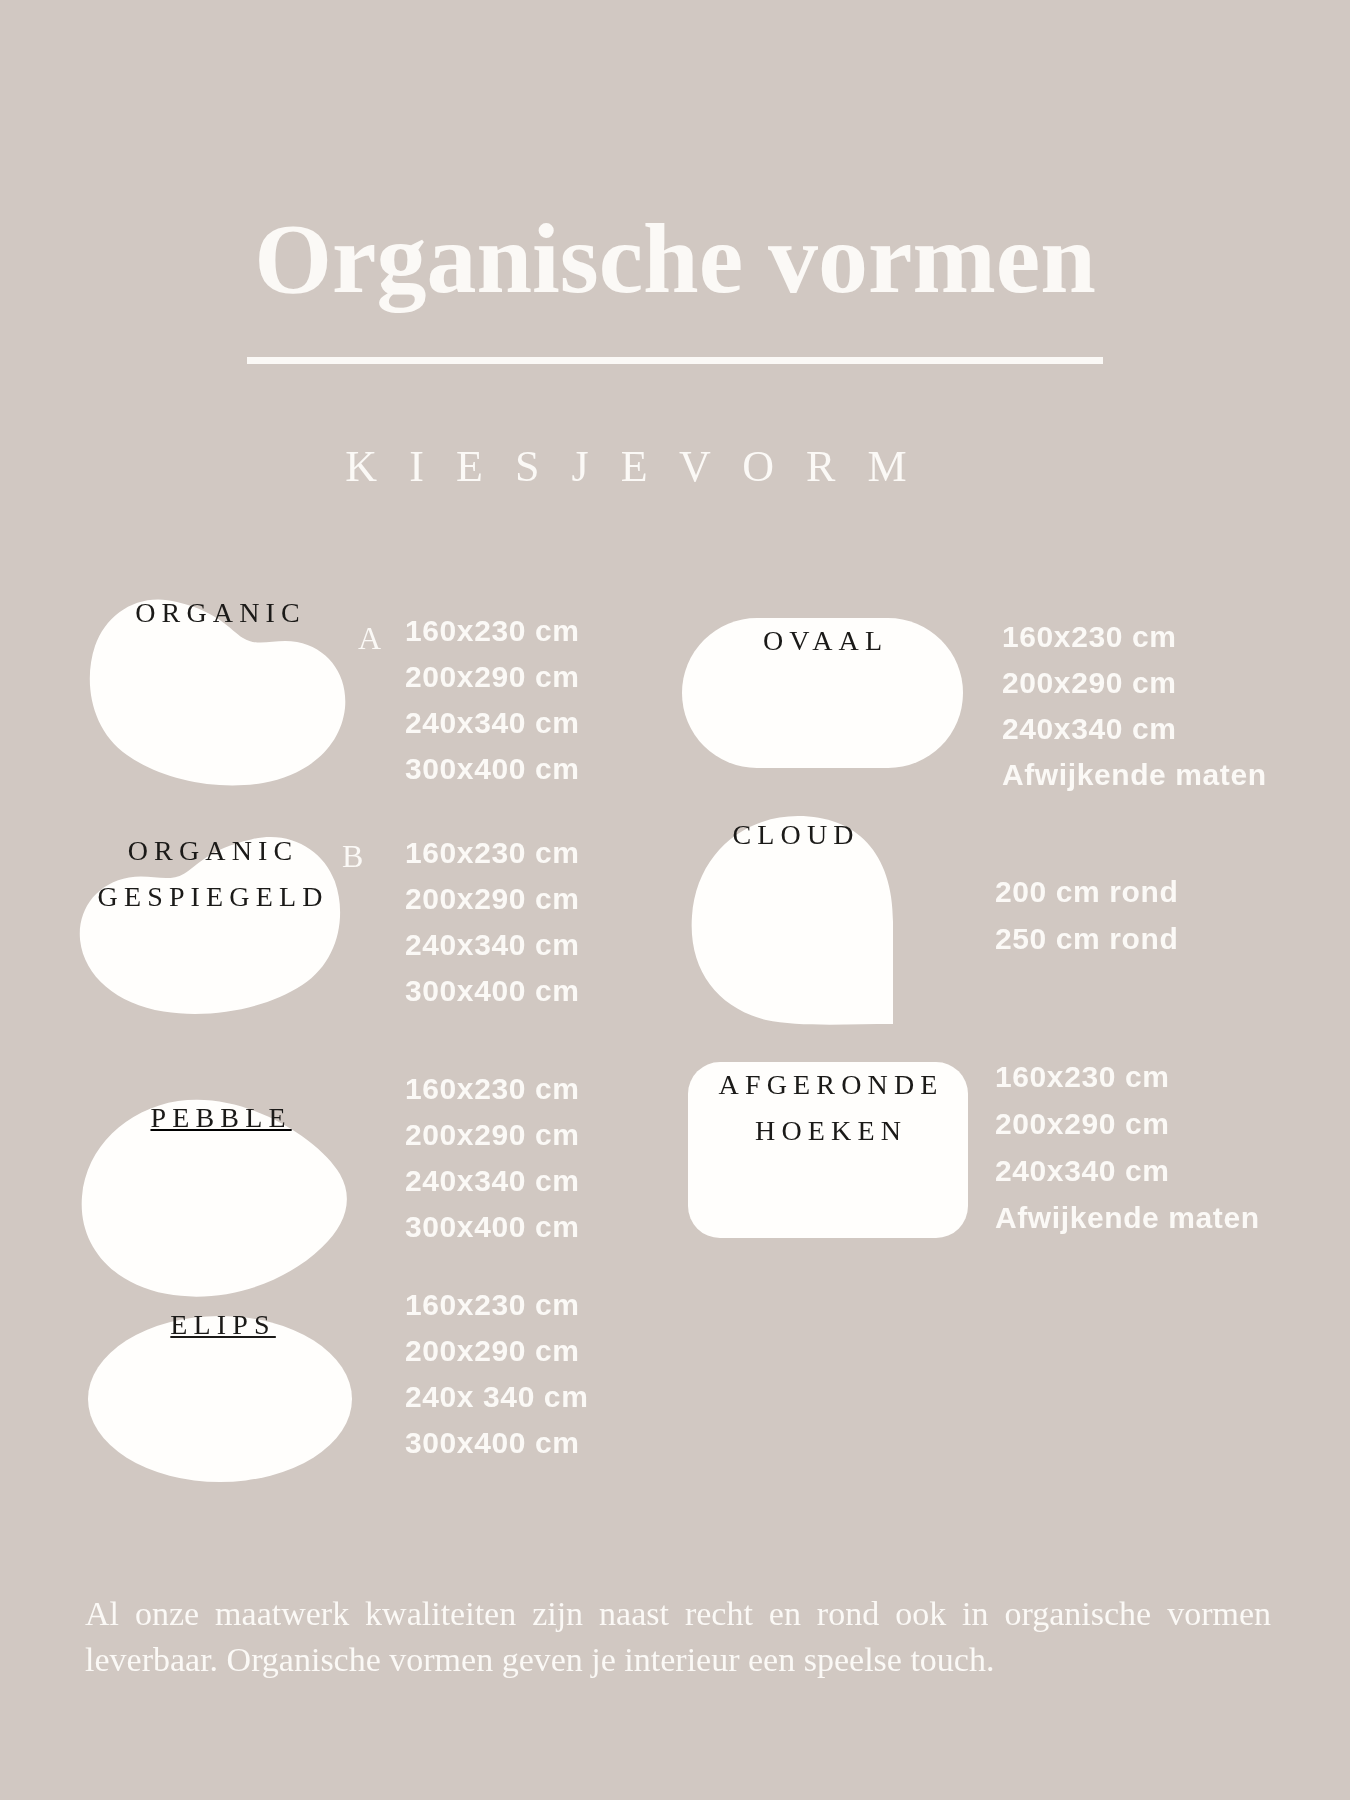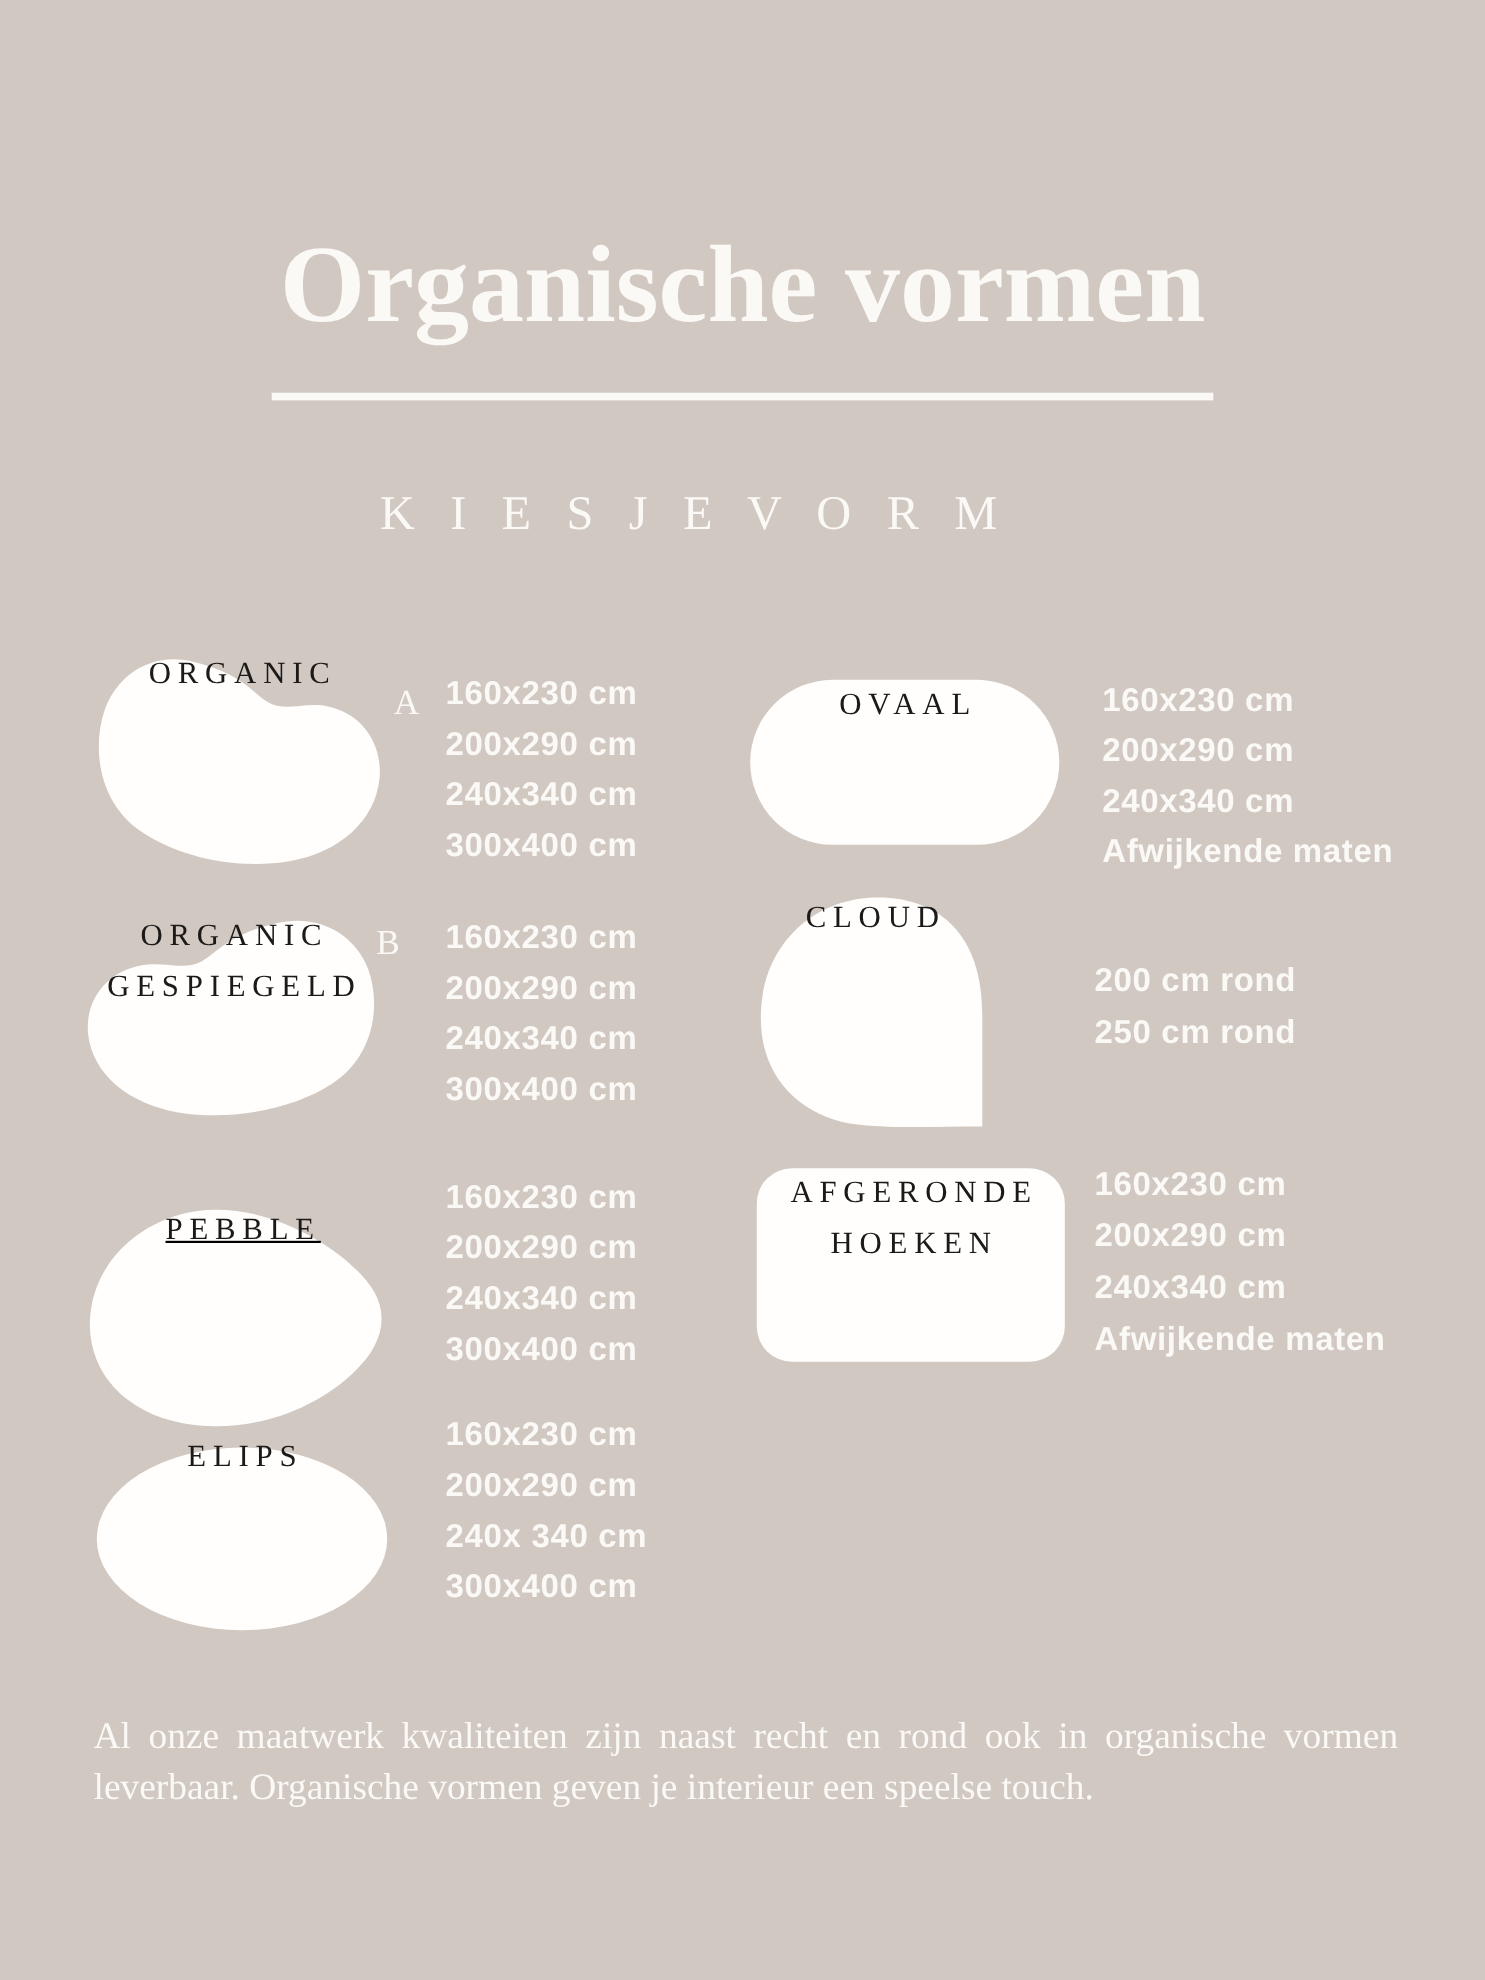--- a/index.html
+++ b/index.html
@@ -28,21 +28,21 @@
   .shape { display:flex; justify-content:center; }
   .shape svg { position:absolute; inset:0; width:100%; height:100%; }
   .shape-fill { fill:var(--shape-fill,#fffefc); }
   .solid { background:var(--shape-fill,#fffefc); }
 
   .shape-label {
     position:relative; z-index:2; text-align:center;
     font-size:28px; line-height:46px; letter-spacing:0.22em; text-indent:0.22em;
     color:var(--text-dark,#1b1a18); font-weight:400; white-space:nowrap;
   }
-  .raise { transform:translateY(-14px); }
+  .raise { transform:translateY(-14px);text-decoration:underline; }
 
   #shape-organic      { left:85px;  top:590px;  width:265px; height:205px; }
   #shape-gespiegeld   { left:75px;  top:828px;  width:270px; height:195px; }
   #shape-pebble       { left:78px;  top:1095px; width:280px; height:208px;text-decoration:underline; }
   #shape-elips        { left:88px;  top:1316px; width:264px; height:166px; border-radius:50%; }
   #shape-ovaal        { left:682px; top:618px;  width:281px; height:150px; border-radius:75px; }
   #shape-cloud        { left:688px; top:812px;  width:210px; height:213px; }
   #shape-afgeronde    { left:688px; top:1062px; width:280px; height:176px; border-radius:32px; }
 
   .variant-letter {
@@ -61,21 +61,21 @@
   #sizes-pebble     { left:405px;  top:1066px; }
   #sizes-elips      { left:405px;  top:1282px; }
   #sizes-ovaal      { left:1002px; top:614px; }
   #sizes-cloud      { left:995px;  top:868px; line-height:47px; }
   #sizes-afgeronde  { left:995px;  top:1053px; line-height:47px; }
 
   .footer {
     left:85px; top:1556px; width:1186px;
     font-size:34px; line-height:46px; color:var(--text-light,#fbf9f6);
   }
-  .footer .justified { text-align:justify; text-align-last:justify; }
+  .footer .justified { text-align:justify; text-align-last:justify;margin-top:35px; }
 </style>
 </head>
 <body>
 
 <div class="page">
 
   <div class="abs title">Organische vormen</div>
   <div class="abs title-underline"></div>
   <div class="abs subtitle">K I E S   J E   V O R M</div>
 

